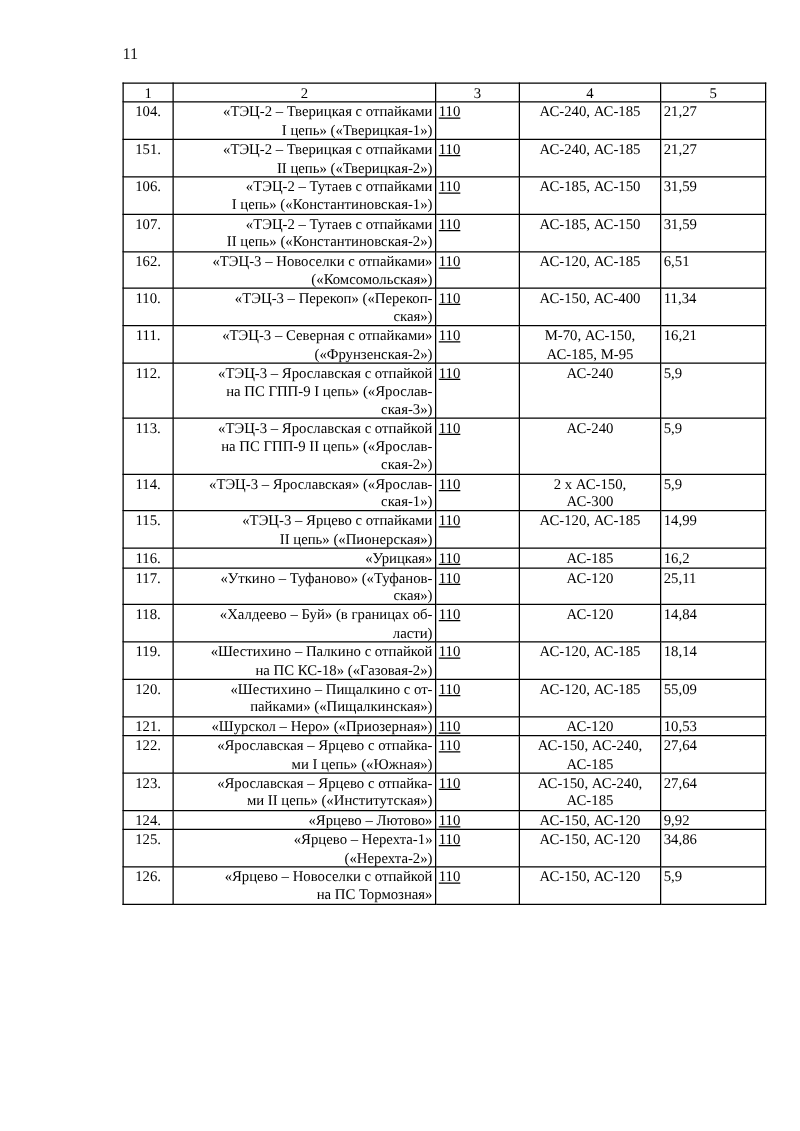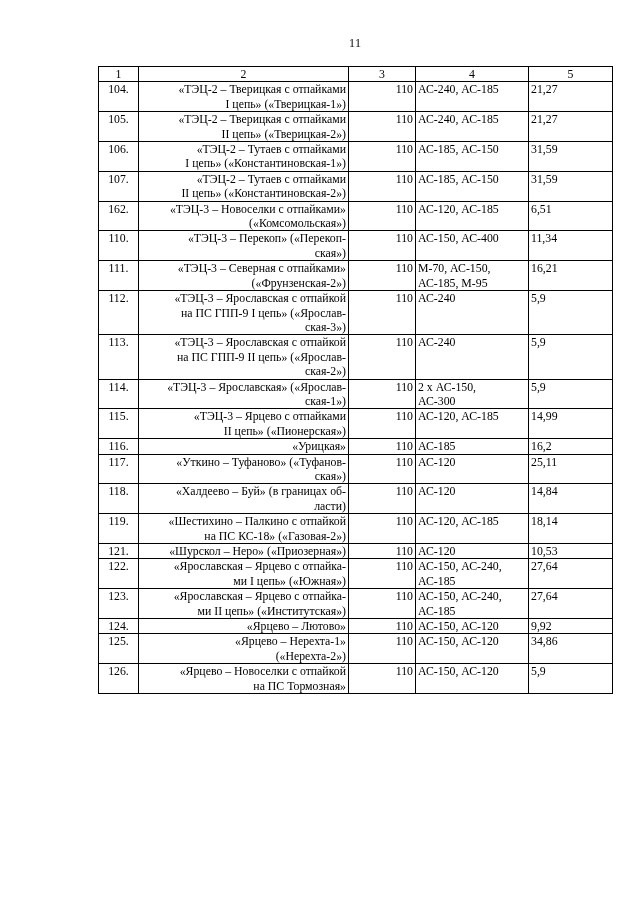--- a/index.html
+++ b/index.html
@@ -14,21 +14,21 @@
     width: 640px;
     height: 905px;
     background: #ffffff;
     overflow: hidden;
   }
   .page-number {
     position: absolute;
     top: 36px;
     left: 98px;
     width: 514px;
-    text-align: center;
+    text-align: left;
     font-size: 13px;
     line-height: 14px;
     color: #1a1a1a;
   }
   table.lines-table {
     position: absolute;
     left: 98px;
     top: 66px;
     width: 514px;
     border-collapse: collapse;
@@ -44,22 +44,22 @@
     padding: 0 2px;
     overflow: hidden;
   }
   table.lines-table th {
     text-align: center;
     height: 14px;
     padding: 0;
   }
   td.c-num   { text-align: center; }
   td.c-name  { text-align: right; padding-left: 4px; white-space: pre-line; }
-  td.c-volt  { text-align: right; }
-  td.c-wires { text-align: left; white-space: pre-line; }
+  td.c-volt  { text-align: left; text-decoration: underline; }
+  td.c-wires { text-align: center; white-space: pre-line; }
   td.c-len   { }
 </style>
 </head>
 <body>
 
 <div class="page">
 
   <div class="page-number">11</div>
 
   <table class="lines-table">
@@ -82,21 +82,21 @@
     <tbody>
         <tr>
       <td class="c-num">104.</td>
       <td class="c-name">«ТЭЦ-2 – Тверицкая с отпайками
 I цепь» («Тверицкая-1»)</td>
       <td class="c-volt">110</td>
       <td class="c-wires">АС-240, АС-185</td>
       <td class="c-len">21,27</td>
     </tr>
         <tr>
-      <td class="c-num">105.</td>
+      <td class="c-num">151.</td>
       <td class="c-name">«ТЭЦ-2 – Тверицкая с отпайками
 II цепь» («Тверицкая-2»)</td>
       <td class="c-volt">110</td>
       <td class="c-wires">АС-240, АС-185</td>
       <td class="c-len">21,27</td>
     </tr>
         <tr>
       <td class="c-num">106.</td>
       <td class="c-name">«ТЭЦ-2 – Тутаев с отпайками
 I цепь» («Константиновская-1»)</td>
@@ -197,20 +197,28 @@
     </tr>
         <tr>
       <td class="c-num">119.</td>
       <td class="c-name">«Шестихино – Палкино с отпайкой
 на ПС КС-18» («Газовая-2»)</td>
       <td class="c-volt">110</td>
       <td class="c-wires">АС-120, АС-185</td>
       <td class="c-len">18,14</td>
     </tr>
         <tr>
+      <td class="c-num">120.</td>
+      <td class="c-name">«Шестихино – Пищалкино с от-
+пайками» («Пищалкинская»)</td>
+      <td class="c-volt">110</td>
+      <td class="c-wires">АС-120, АС-185</td>
+      <td class="c-len">55,09</td>
+    </tr>
+        <tr>
       <td class="c-num">121.</td>
       <td class="c-name">«Шурскол – Неро» («Приозерная»)</td>
       <td class="c-volt">110</td>
       <td class="c-wires">АС-120</td>
       <td class="c-len">10,53</td>
     </tr>
         <tr>
       <td class="c-num">122.</td>
       <td class="c-name">«Ярославская – Ярцево с отпайка-
 ми I цепь» («Южная»)</td>

